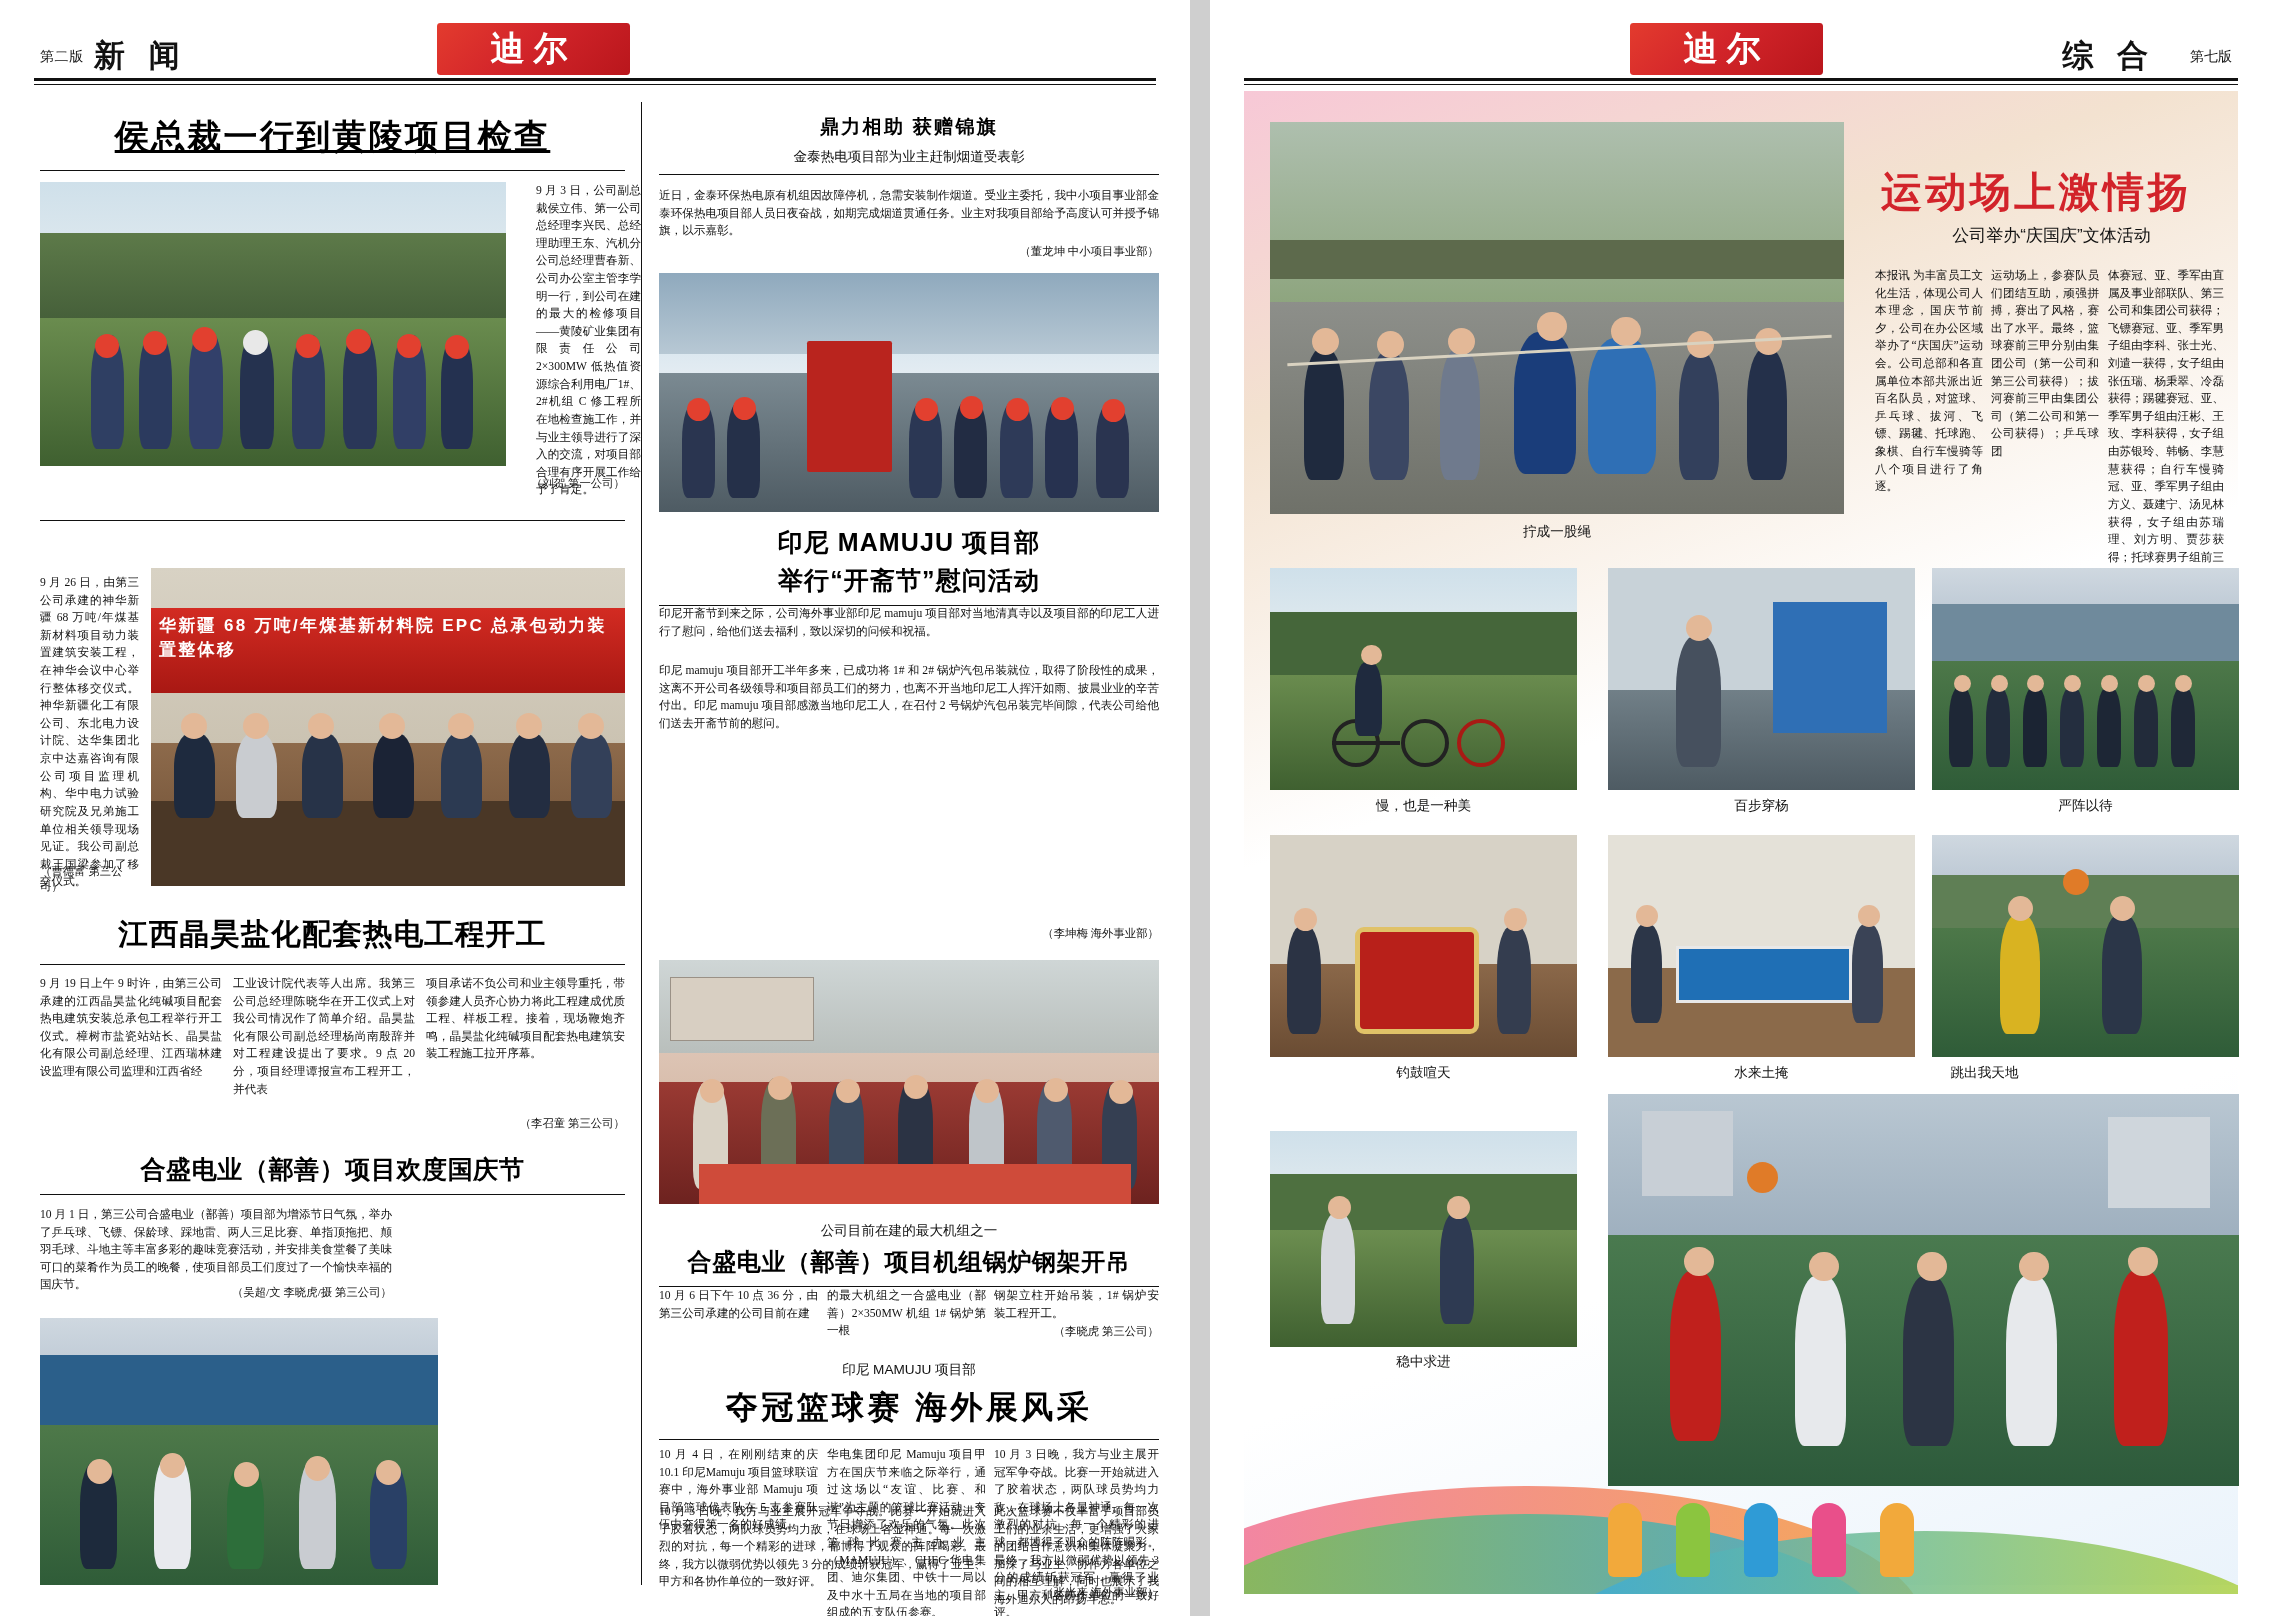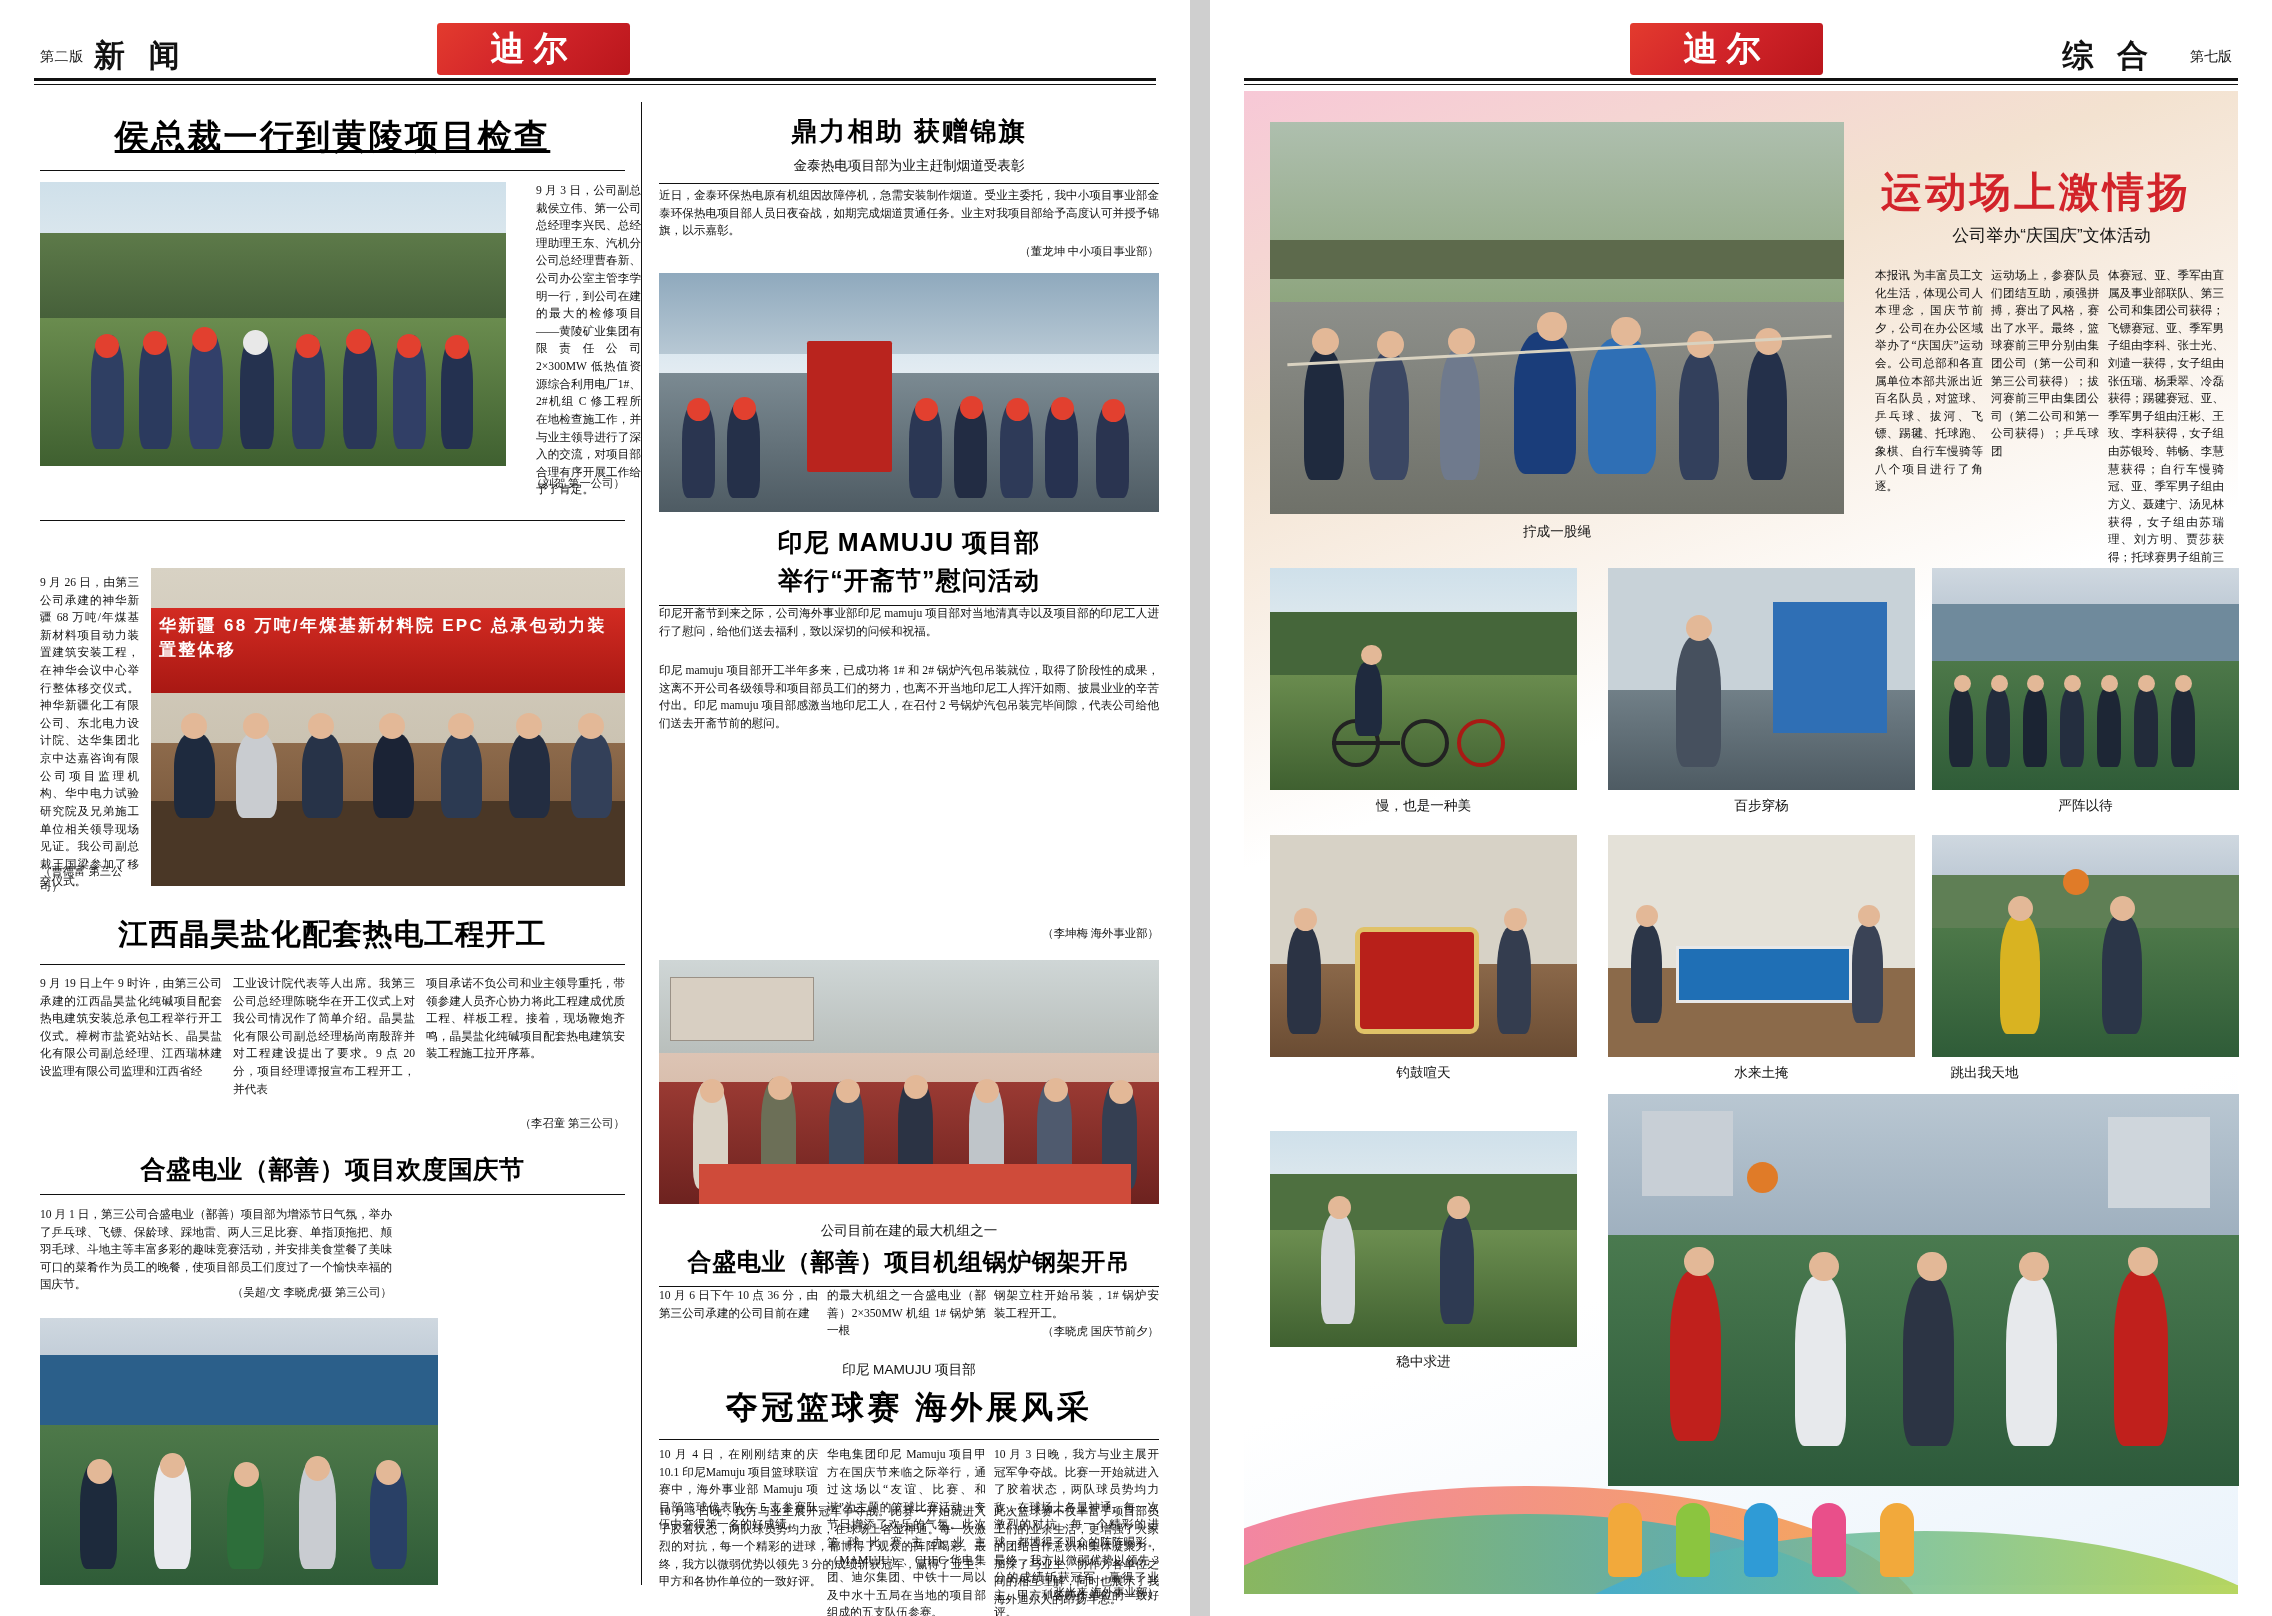--- a/index.html
+++ b/index.html
@@ -161,21 +161,21 @@
       <div class="head" style="left:120px;bottom:107px;width:25px;height:25px;"></div>
       <div class="fig" style="left:187px;width:37px;height:105px;background:#2d6e3a;"></div>
       <div class="head" style="left:194px;bottom:98px;width:25px;height:25px;"></div>
       <div class="fig" style="left:259px;width:37px;height:111px;background:#c9ccd1;"></div>
       <div class="head" style="left:265px;bottom:104px;width:25px;height:25px;"></div>
       <div class="fig" style="left:330px;width:37px;height:107px;background:#294066;"></div>
       <div class="head" style="left:336px;bottom:100px;width:25px;height:25px;"></div>
     </div>
 
     <div style="position:absolute;left:659px;top:114px;width:500px;">
-      <div class="hl" style="font-size:26px;letter-spacing:2.3px;">鼎力相助 获赠锦旗</div>
+      <div class="hl" style="font-size:19px;letter-spacing:2.3px;">鼎力相助 获赠锦旗</div>
       <div class="sub" style="margin-top:8px;">金泰热电项目部为业主赶制烟道受表彰</div>
       <div class="rule-thin" style="margin-top:8px;"></div>
     </div>
     <div class="body-col" style="position:absolute;left:659px;top:187px;width:500px;">近日，金泰环保热电原有机组因故障停机，急需安装制作烟道。受业主委托，我中小项目事业部金泰环保热电项目部人员日夜奋战，如期完成烟道贯通任务。业主对我项目部给予高度认可并授予锦旗，以示嘉彰。</div>
     <div class="byline" style="position:absolute;left:852px;top:244px;width:307px;">（董龙坤 中小项目事业部）</div>
 
     <div class="photo ph-blue" style="left:659px;top:273px;width:500px;height:239px;">
       <div class="sky"></div>
         <div class="ground"></div>
       <div style="position:absolute;left:0;top:0;width:100%;height:34%;background:linear-gradient(#8fa9bd,#b7c8d4);"></div>
@@ -228,21 +228,21 @@
     </div>
 
     <div style="position:absolute;left:659px;top:1222px;width:500px;text-align:center;">
       <div class="sub">公司目前在建的最大机组之一</div>
       <div class="hl" style="font-size:24px;letter-spacing:0.6px;margin-top:5.7px;">合盛电业（鄯善）项目机组锅炉钢架开吊</div>
       <div class="rule-thin" style="margin-top:8px;"></div>
     </div>
     <div class="body-col" style="position:absolute;left:659px;top:1287px;width:159px;">10 月 6 日下午 10 点 36 分，由第三公司承建的公司目前在建</div>
     <div class="body-col" style="position:absolute;left:827px;top:1287px;width:159px;">的最大机组之一合盛电业（鄯善）2×350MW 机组 1# 锅炉第一根</div>
     <div class="body-col" style="position:absolute;left:994px;top:1287px;width:165px;">钢架立柱开始吊装，1# 锅炉安装工程开工。</div>
-    <div class="byline" style="position:absolute;left:1000px;top:1324px;width:159px;">（李晓虎 国庆节前夕）</div>
+    <div class="byline" style="position:absolute;left:1000px;top:1324px;width:159px;">（李晓虎 第三公司）</div>
 
     <div style="position:absolute;left:659px;top:1361px;width:500px;text-align:center;">
       <div class="sub">印尼 MAMUJU 项目部</div>
       <div class="hl" style="font-size:32px;letter-spacing:3.4px;margin-top:6.8px;">夺冠篮球赛 海外展风采</div>
       <div class="rule-thin" style="margin-top:9px;"></div>
     </div>
     <div class="body-col" style="position:absolute;left:659px;top:1446px;width:159px;">10 月 4 日，在刚刚结束的庆 10.1 印尼Mamuju 项目篮球联谊赛中，海外事业部 Mamuju 项目部篮球代表队在 5 支参赛队伍中夺得第一名的好成绩。</div>
     <div class="body-col" style="position:absolute;left:827px;top:1446px;width:159px;">华电集团印尼 Mamuju 项目甲方在国庆节来临之际举行，通过这场以“友谊、比赛、和谐”为主题的篮球比赛活动，夸节日增添了欢乐的气氛。此次篮球比赛主办业主（MAMUJU）、CHEC 华电集团、迪尔集团、中铁十一局以及中水十五局在当地的项目部组成的五支队伍参赛。</div>
     <div class="body-col" style="position:absolute;left:994px;top:1446px;width:165px;">10 月 3 日晚，我方与业主展开冠军争夺战。比赛一开始就进入了胶着状态，两队球员势均力敌，在球场上各显神通。每一次激烈的对抗，每一个精彩的进球，都博得了观众的阵阵喝彩。最终，我方以微弱优势以领先 3 分的成绩斩获冠军，赢得了业主、甲方和各协作单位的一致好评。</div>
     <div class="body-col" style="position:absolute;left:659px;top:1503px;width:327px;">10 月 3 日晚，我方与业主展开冠军争夺战。比赛一开始就进入了胶着状态，两队球员势均力敌，在球场上各显神通。每一次激烈的对抗，每一个精彩的进球，都博得了观众的阵阵喝彩。最终，我方以微弱优势以领先 3 分的成绩斩获冠军，赢得了业主、甲方和各协作单位的一致好评。</div>

